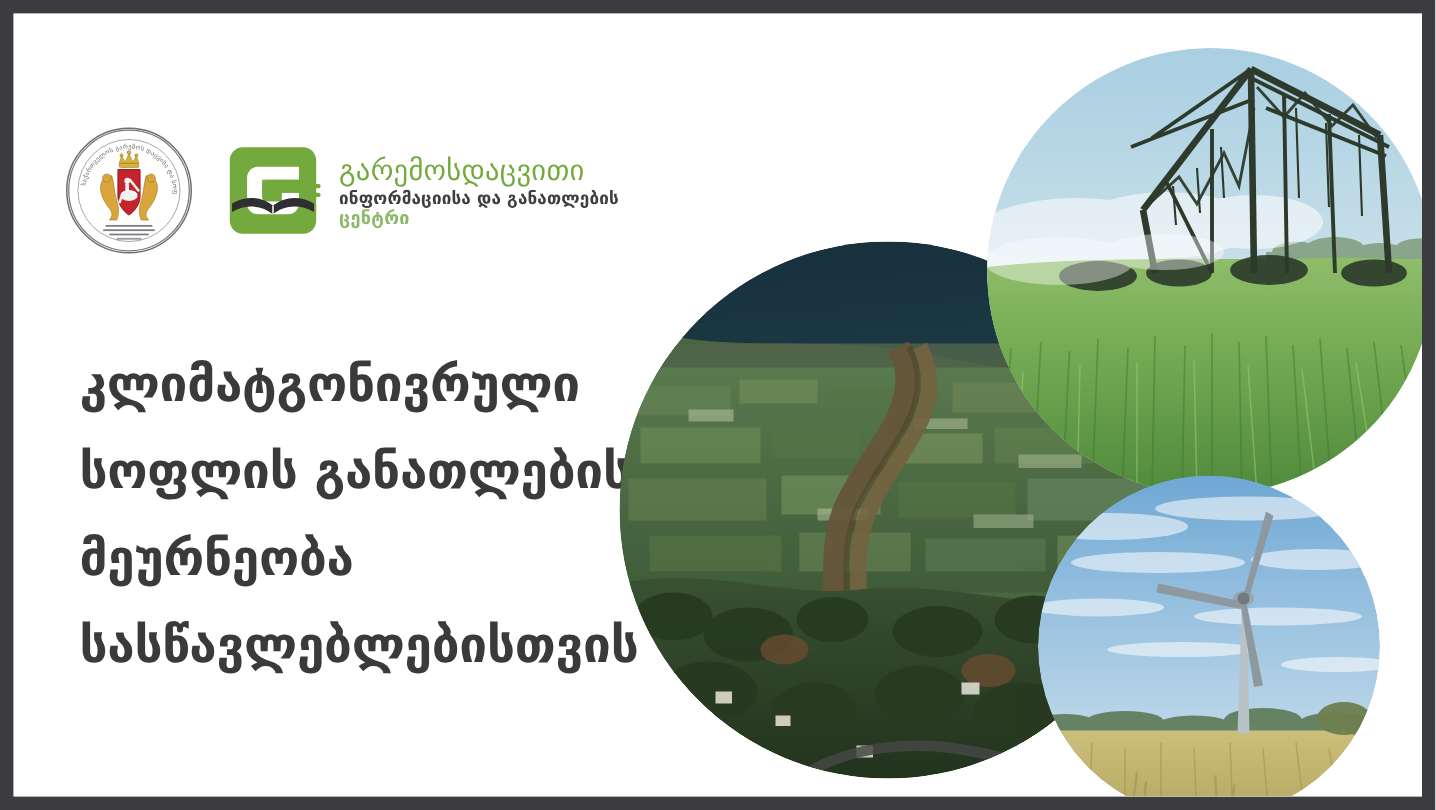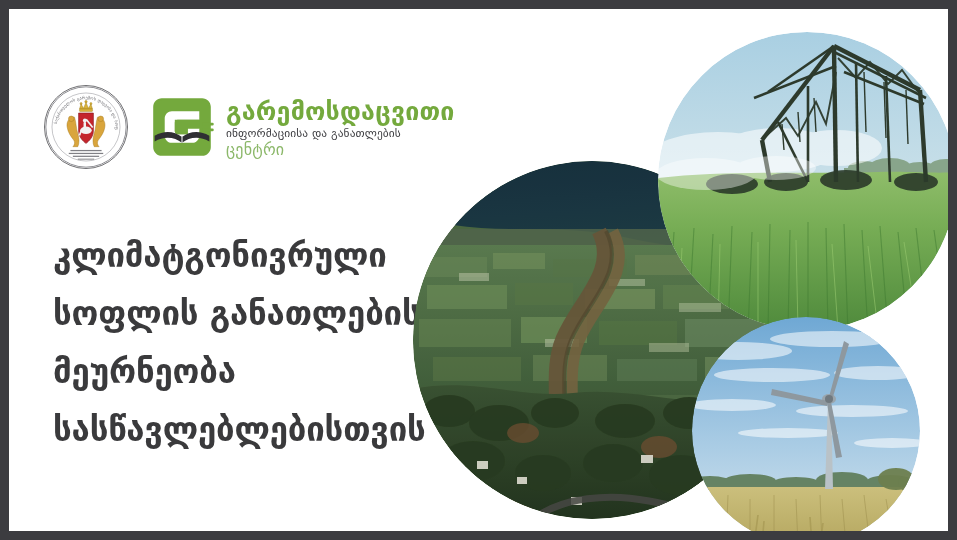--- a/index.html
+++ b/index.html
@@ -68,37 +68,37 @@
   .logo-mark svg { display: block; width: 100%; height: 100%; }
 
   .logo-words {
     display: flex;
     flex-direction: column;
     justify-content: center;
     line-height: 1.08;
     padding-top: 2px;
   }
   .logo-line1 {
-    font-size: 25px;
-    font-weight: 700;
+    font-size: 19px;
+    font-weight: 400;
     color: #74a93d;
     letter-spacing: .2px;
     white-space: nowrap;
   }
   .logo-line2 {
     font-size: 11.4px;
-    font-weight: 400;
+    font-weight: 700;
     color: #3e3e42;
     letter-spacing: .1px;
     white-space: nowrap;
     margin-top: 2px;
   }
   .logo-line3 {
-    font-size: 16px;
-    font-weight: 400;
+    font-size: 12px;
+    font-weight: 700;
     color: #8cb86a;
     letter-spacing: .2px;
     white-space: nowrap;
     margin-top: 1px;
   }
 
   
   .headline {
     position: absolute;
     left: 44px;

